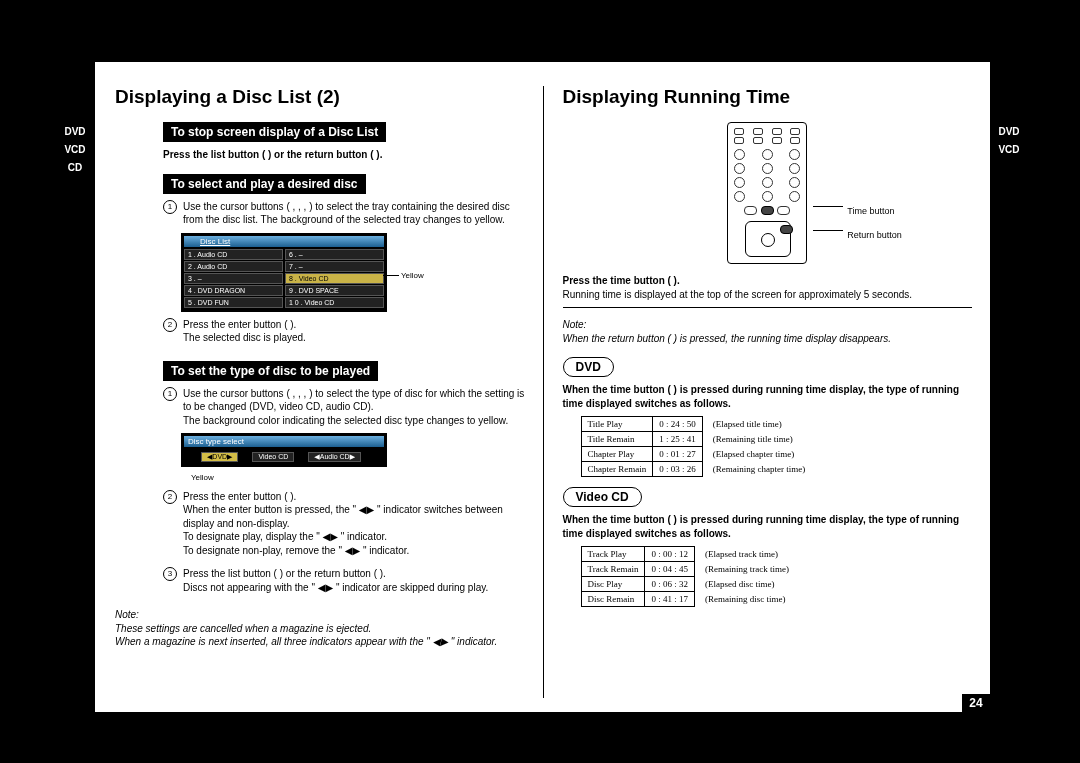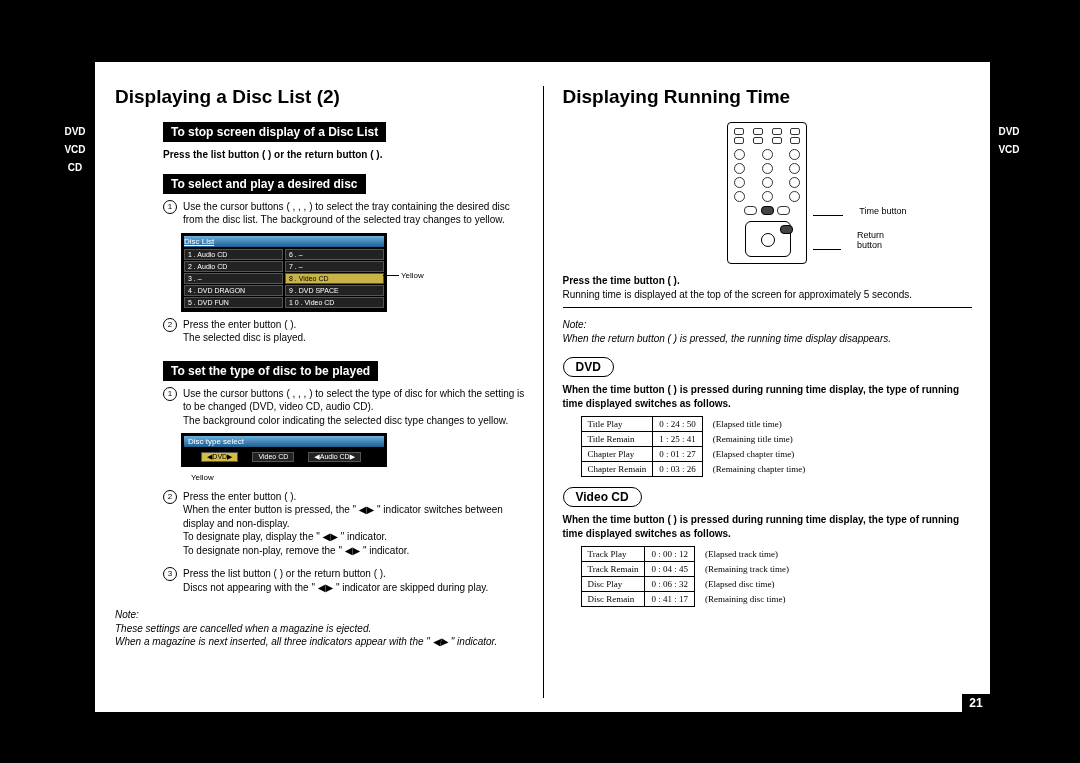--- a/index.html
+++ b/index.html
@@ -96,21 +96,21 @@
     color: #fff;
     width: 200px;
     padding: 3px;
     font-size: 8px;
     margin: 6px 0 6px 18px;
     position: relative;
   }
   .osd-title {
     background: linear-gradient(to bottom, #6cb0e0, #1c5f90);
     color: #fff;
-    padding: 1px 0;
+    padding: 1px 16px;
     margin-bottom: 2px;
     font-size: 8px;
     text-decoration: underline;
   }
   .osd-grid {
     display: flex;
     gap: 2px;
   }
   .osd-colm { flex: 1; }
   .osd-cell {
@@ -186,22 +186,22 @@
   }
   .time-hit {
     position: absolute;
     background: #444;
     border: 1px solid #000;
   }
   .callout {
     position: absolute;
     font-size: 9px;
     display: flex;
-    align-items: flex-end;
-    gap: 16px;
+    align-items: flex-start;
+    gap: 4px;
   }
   .callout .cl {
     width: 30px;
     height: 1px;
     background: #000;
   }
   .hr {
     border: 0;
     border-top: 1px solid #000;
     margin: 6px 0 10px 0;
@@ -482,15 +482,15 @@
             <td class="tdesc">(Elapsed disc time)</td>
           </tr>
       <tr>
             <td>Disc Remain</td>
             <td>0 : 41 : 17</td>
             <td class="tdesc">(Remaining disc time)</td>
           </tr>
     </tbody>
       </table>
 
-    <div class="pagenum">21</div>
+    <div class="pagenum">24</div>
   </div>
 </div>
 
 </body></html>

